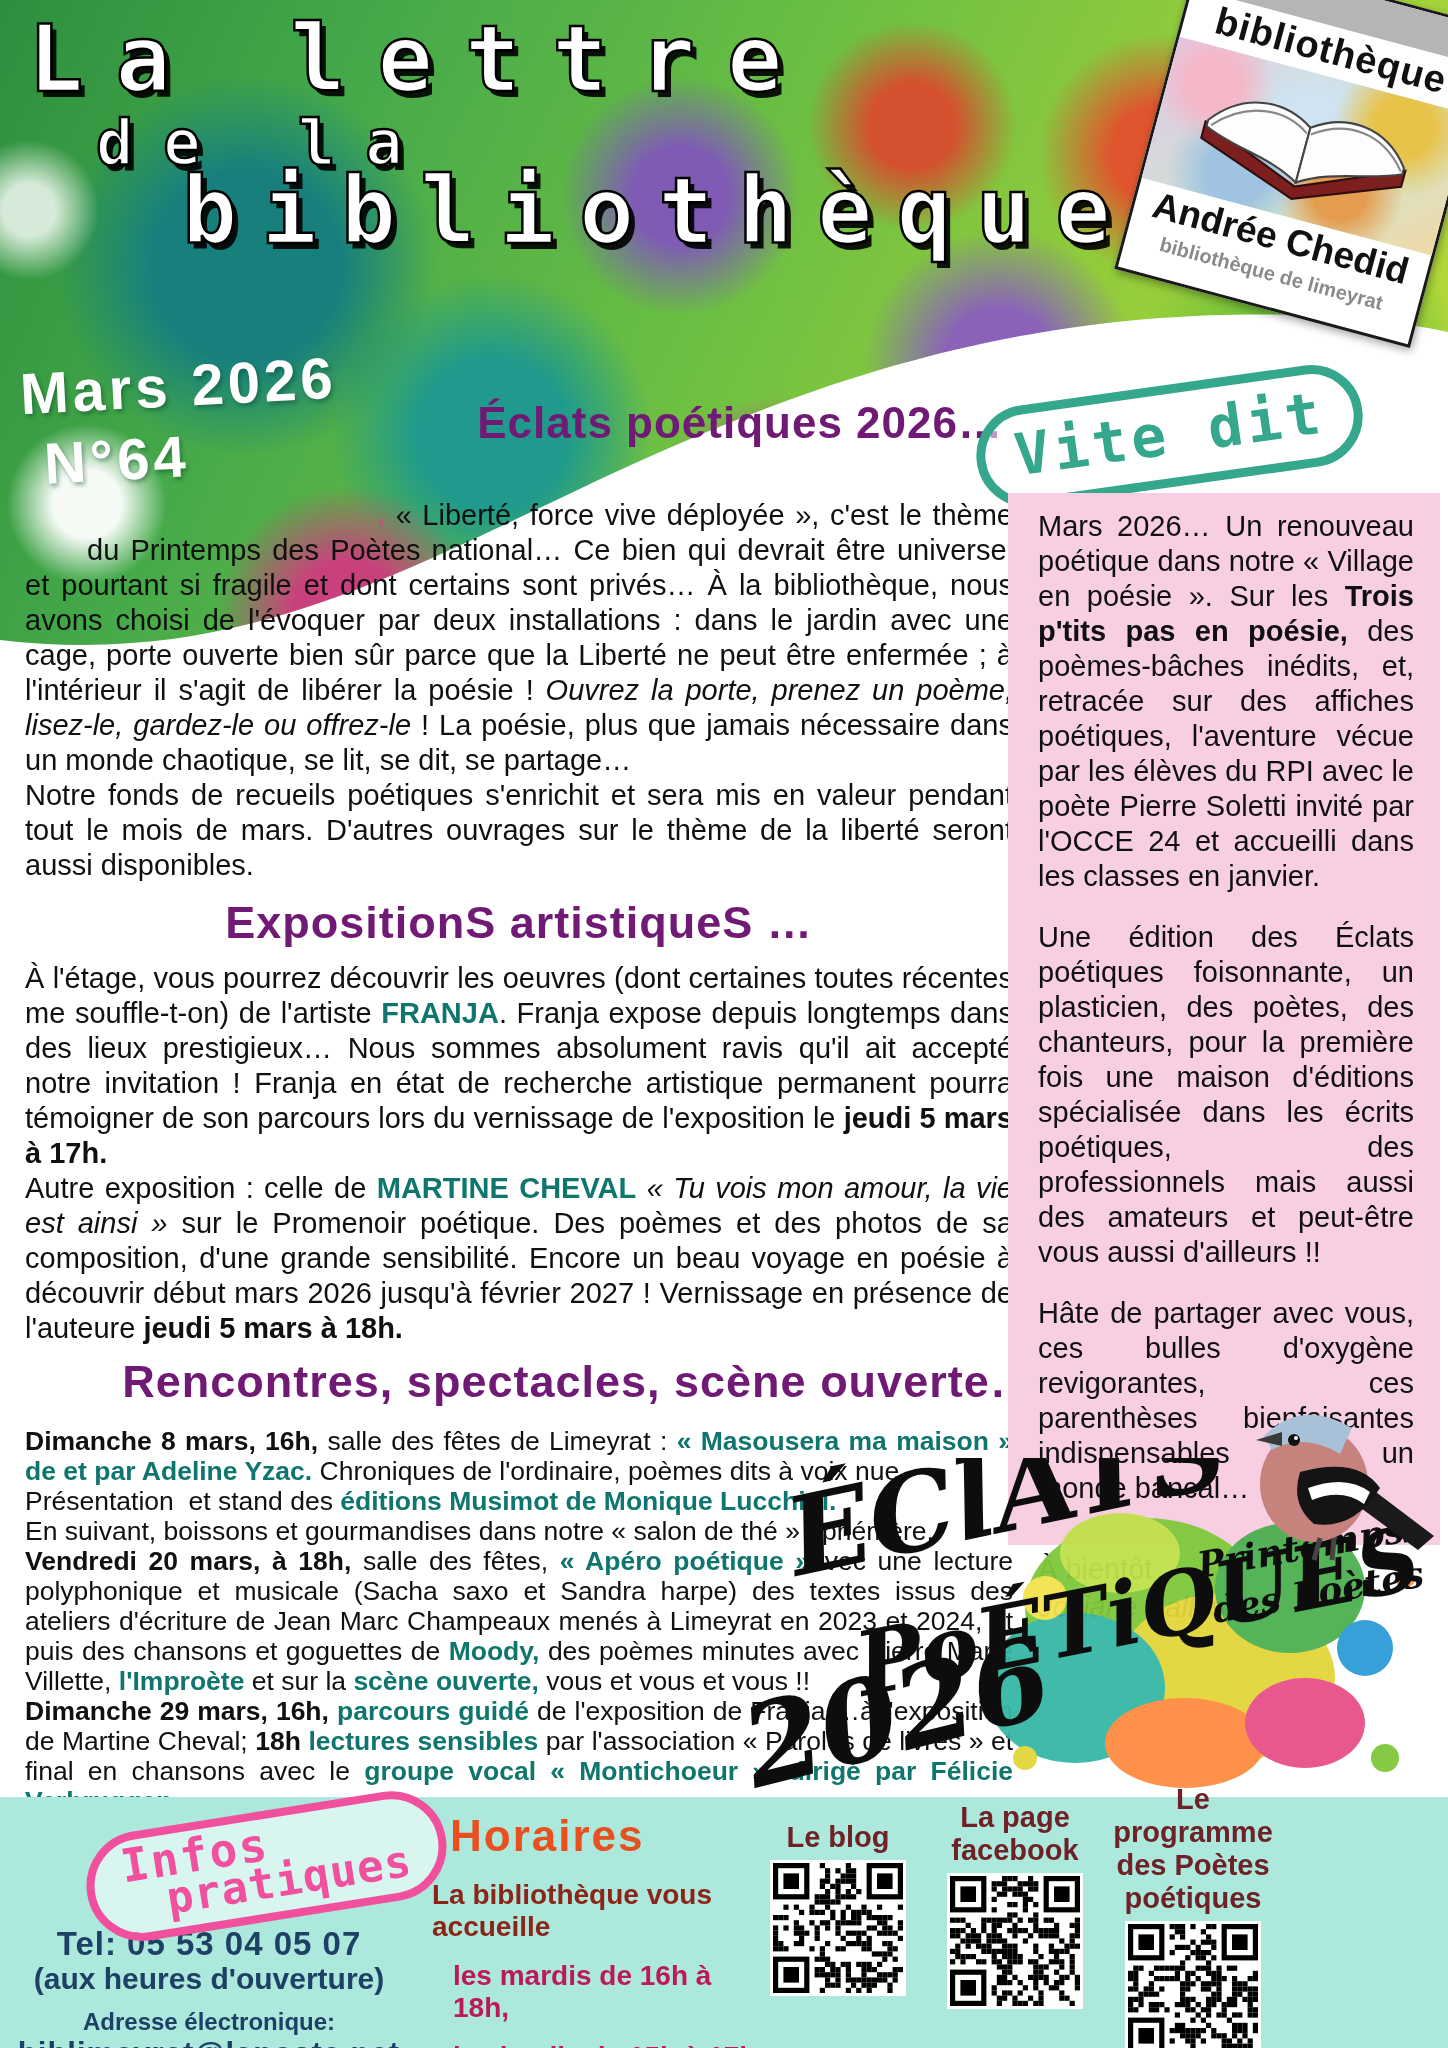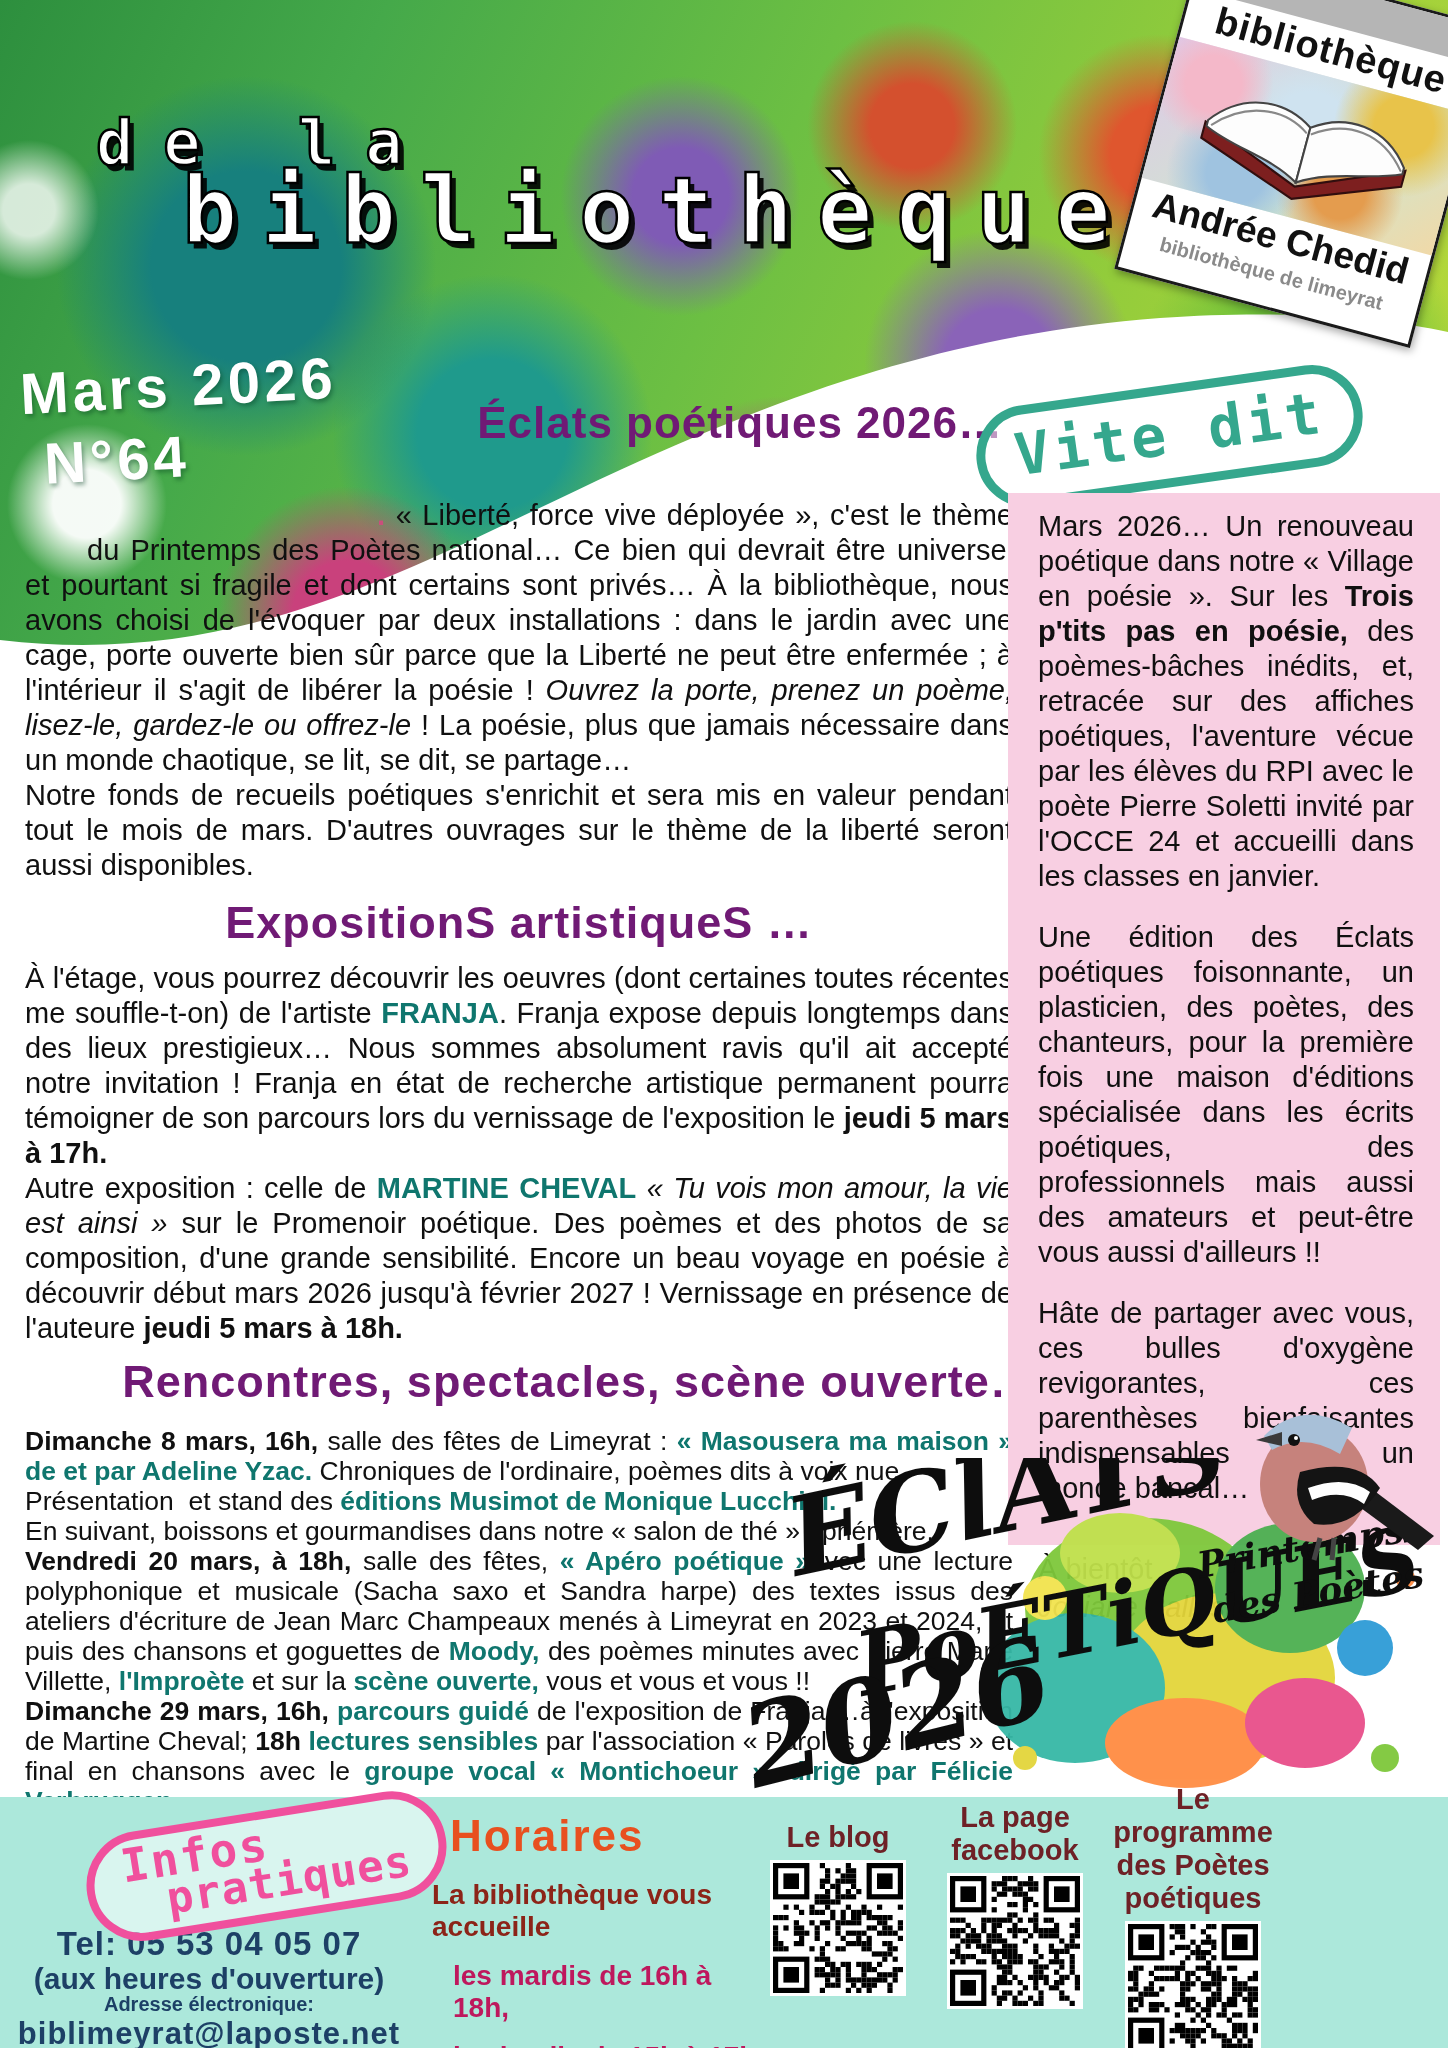--- a/index.html
+++ b/index.html
@@ -86,21 +86,21 @@
   
   .footer{position:absolute;z-index:2;left:0;top:1797px;width:1448px;height:251px;background:#ACE8DB;}
   .infos-stamp{left:85px;top:14px;border-width:8px;border-color:#F0509D;color:#F0509D;
     padding:2px 30px 8px;transform:rotate(-9deg);line-height:1.0;}
   .infos-l1{font-size:46px;letter-spacing:2px;}
   .infos-l2{font-size:44px;margin-left:40px;margin-top:-6px;letter-spacing:1px;}
   .contact{position:absolute;left:4px;top:130px;width:410px;text-align:center;color:#1D4066;
     font-weight:bold;line-height:1.0;}
   .contact .tel{font-size:33px;letter-spacing:1px;}
   .contact .note{font-size:30px;margin-top:4px;}
-  .contact .elabel{font-size:20px;margin-top:0;}
+  .contact .elabel{font-size:24px;margin-top:16px;}
   .contact .email{font-size:31px;margin-top:4px;display:inline-block;border-bottom:3px solid #1D4066;letter-spacing:1px;}
   .horaires{position:absolute;left:432px;top:14px;width:330px;}
   .hor-title{color:#E8501F;font-size:44px;font-weight:bold;letter-spacing:2px;margin-left:18px;}
   .hor-intro{color:#8C2418;font-size:28px;font-weight:bold;margin-top:18px;}
   .hor-line{color:#be185d;font-size:28px;font-weight:bold;margin-top:17px;margin-left:21px;}
   .qr-group{position:absolute;text-align:center;}
   .qr-label{color:#6E2126;font-weight:bold;font-size:29px;line-height:33px;}
   .qr{display:inline-block;background:#fff;padding:3px;margin-top:6px;line-height:0;}
   .qr-blog{left:753px;top:24px;width:170px;}
   .qr-fb{left:930px;top:4px;width:170px;}
@@ -109,20 +109,21 @@
 </head>
 <body>
 
 <div class="page">
 
   <div class="header-art"></div>
   <svg class="white-curve" width="1448" height="760">
     <path d="M0,640 C240,668 400,572 620,470 C820,378 980,332 1160,318 C1285,309 1385,318 1448,332 L1448,760 L0,760 Z" fill="#ffffff"></path>
   </svg>
 
+  <div class="mast-line mast-1">La lettre</div>
   <div class="mast-line mast-2">de la</div>
   <div class="mast-line mast-3">bibliothèque</div>
   <div class="issue issue-month">Mars 2026</div>
   <div class="issue issue-num">N°64</div>
 
   <div class="lib-logo">
     <div class="logo-gray"></div>
     <div class="logo-word">bibliothèque</div>
     <div class="logo-paint">
       <svg width="232" height="126" viewBox="0 0 220 120">

